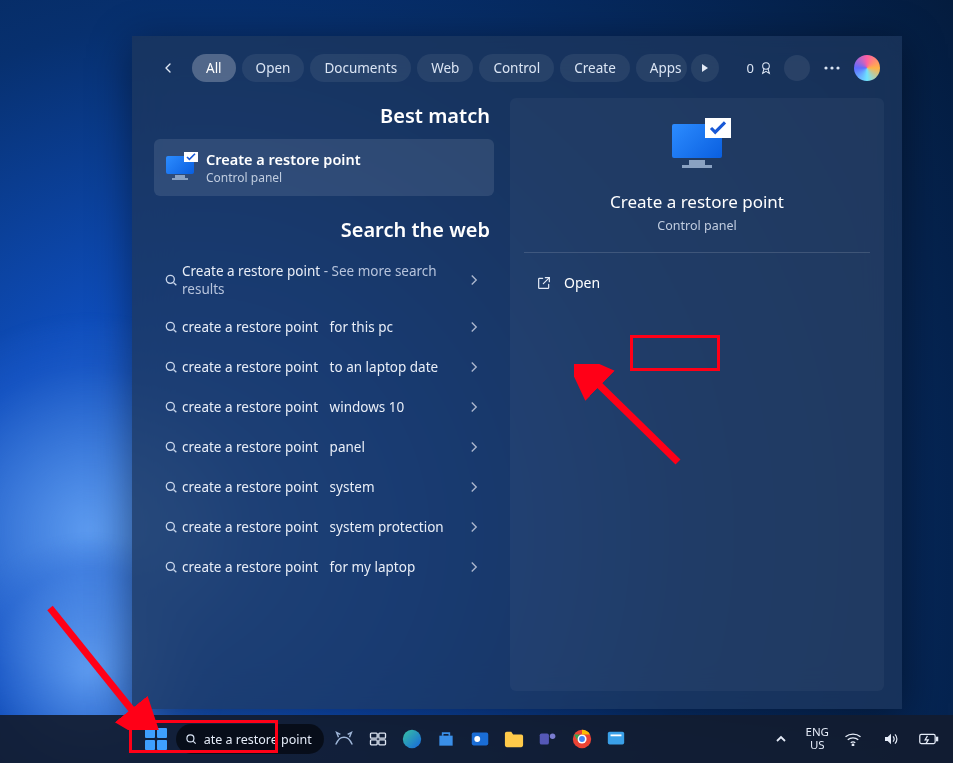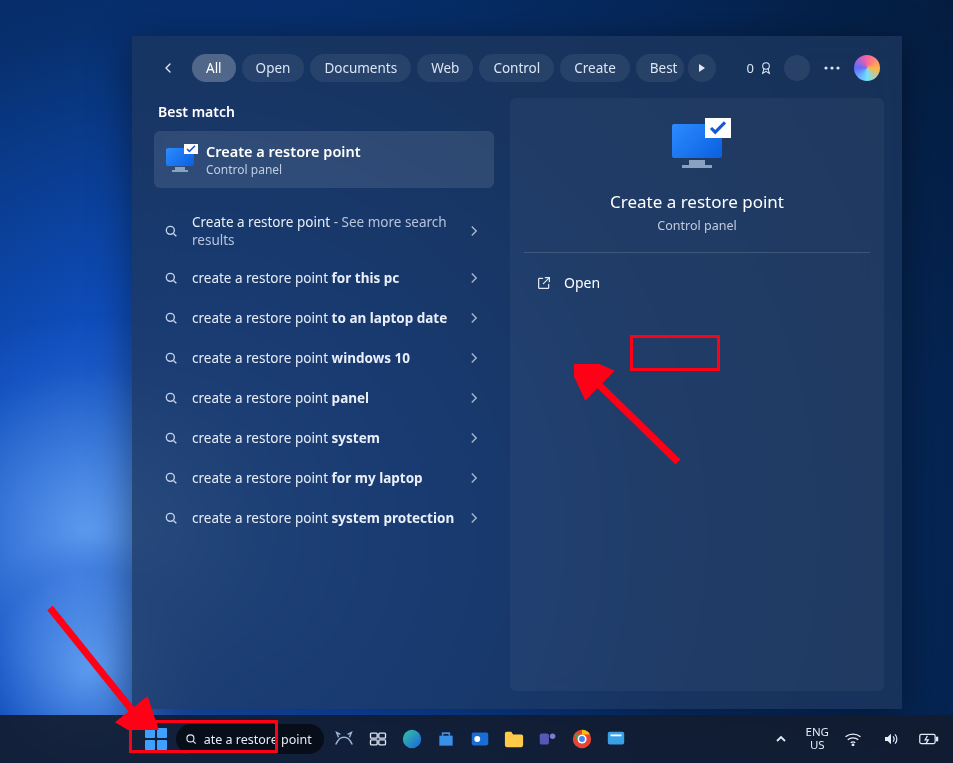--- a/index.html
+++ b/index.html
@@ -89,21 +89,21 @@
   }
   .copilot-orb {
     width: 26px; height: 26px; border-radius: 50%;
     background: conic-gradient(#ff5fa2, #ffb347, #6fe3ff, #5f6bff, #ff5fa2);
     cursor: pointer;
   }
 
   .panel-body { flex: 1; display: flex; padding: 6px 18px 18px 22px; gap: 16px; overflow: hidden; }
 
   .left-col { width: 340px; display: flex; flex-direction: column; }
-  .section-label { font-size: 14px; font-weight: 600; color: #fff; margin: 4px 4px 10px 4px; }
+  .section-label { font-size: 20px; font-weight: 600; color: #fff; margin: 4px 4px 10px 4px; text-align: right; }
 
   .best-match-card {
     background: rgba(255,255,255,0.10);
     border-radius: 6px;
     padding: 10px 12px;
     display: flex; align-items: center; gap: 12px;
     cursor: pointer;
     margin-bottom: 16px;
   }
   .monitor-small { width: 28px; height: 24px; position: relative; }
@@ -111,30 +111,30 @@
   .monitor-small .stand { width: 10px; height: 3px; background: #8aa2c2; margin: 1px auto 0; }
   .monitor-small .base { width: 16px; height: 2px; background: #8aa2c2; margin: 0 auto; }
   .monitor-small .chk { position: absolute; top: -4px; right: -4px; width: 14px; height: 10px; background: #fff; display:flex; align-items:center; justify-content:center; }
   .monitor-small .chk svg { width: 10px; height: 8px; }
 
   .bm-title { font-size: 14.5px; font-weight: 600; color: #fff; }
   .bm-sub { font-size: 12px; color: #c1cde0; }
 
   .web-list { display: flex; flex-direction: column; overflow-y: auto; }
   .web-item {
-    display: flex; align-items: center; gap: 10px;
+    display: flex; align-items: center; 
     padding: 9px 10px 9px 6px;
     border-radius: 4px;
     cursor: pointer;
     position: relative;
   }
   .web-item .s-icon { width: 22px; display:flex; justify-content:center; flex-shrink:0; }
   .web-item .s-icon svg { width: 16px; height: 16px; stroke: #c9d6eb; }
   .web-item .txt { flex: 1; font-size: 13.5px; color: #e9eef7; line-height: 1.35; }
-  .web-item .txt b { font-weight: 700; }
+  .web-item .txt b { font-weight: 400; margin-left: 8px; }
   .web-item .txt .hint { color: #b7c4dc; }
   .web-item .chev { width: 14px; }
   .web-item .chev svg { width: 8px; height: 12px; stroke: #aeb9cf; }
 
   .right-col {
     flex: 1;
     background: rgba(255,255,255,0.04);
     border-radius: 6px;
     padding: 22px 14px 14px;
     display: flex; flex-direction: column; align-items: center;
@@ -211,21 +211,21 @@
           <path d="M15 6l-6 6 6 6"></path>
         </svg>
     </div>
     <div class="pills">
       <div class="pill active">All</div>
       <div class="pill">Open</div>
       <div class="pill">Documents</div>
       <div class="pill">Web</div>
       <div class="pill">Control</div>
       <div class="pill">Create</div>
-      <div class="pill trunc">Best</div>
+      <div class="pill trunc">Apps</div>
       <div class="pill-more-btn">
         <svg viewBox="0 0 10 10">
             <path d="M2 1l6 4-6 4z"></path>
           </svg>
       </div>
     </div>
     <div class="header-right">
       <div class="rewards">
         <span>0</span>
         <svg class="medal" viewBox="0 0 24 24" fill="none" stroke="#dbe5f4" stroke-width="1.6">
@@ -259,20 +259,21 @@
                 <path d="M1 5l3 3 7-7"></path>
               </svg>
             </div>
         </div>
         <div>
           <div class="bm-title">Create a restore point</div>
           <div class="bm-sub">Control panel</div>
         </div>
       </div>
 
+      <div class="section-label">Search the web</div>
 
       <div class="web-list" id="web-list">
           <div class="web-item">
             <div class="s-icon">
               <svg viewBox="0 0 24 24" fill="none" stroke-width="2">
                 <circle cx="11" cy="11" r="6"></circle>
                 <path d="M20 20l-4-4"></path>
               </svg>
             </div>
             <div class="txt"><span>Create a restore point</span><span class="hint"> - See more search results</span></div>
@@ -340,33 +341,33 @@
                 <path d="M2 2l6 6-6 6"></path>
               </svg></div>
           </div>
           <div class="web-item">
             <div class="s-icon">
               <svg viewBox="0 0 24 24" fill="none" stroke-width="2">
                 <circle cx="11" cy="11" r="6"></circle>
                 <path d="M20 20l-4-4"></path>
               </svg>
             </div>
+            <div class="txt"><span>create a restore point </span><b>system protection</b></div>
+            <div class="chev"><svg viewBox="0 0 10 16" fill="none" stroke-width="1.8">
+                <path d="M2 2l6 6-6 6"></path>
+              </svg></div>
+          </div>
+          <div class="web-item">
+            <div class="s-icon">
+              <svg viewBox="0 0 24 24" fill="none" stroke-width="2">
+                <circle cx="11" cy="11" r="6"></circle>
+                <path d="M20 20l-4-4"></path>
+              </svg>
+            </div>
             <div class="txt"><span>create a restore point </span><b>for my laptop</b></div>
-            <div class="chev"><svg viewBox="0 0 10 16" fill="none" stroke-width="1.8">
-                <path d="M2 2l6 6-6 6"></path>
-              </svg></div>
-          </div>
-          <div class="web-item">
-            <div class="s-icon">
-              <svg viewBox="0 0 24 24" fill="none" stroke-width="2">
-                <circle cx="11" cy="11" r="6"></circle>
-                <path d="M20 20l-4-4"></path>
-              </svg>
-            </div>
-            <div class="txt"><span>create a restore point </span><b>system protection</b></div>
             <div class="chev"><svg viewBox="0 0 10 16" fill="none" stroke-width="1.8">
                 <path d="M2 2l6 6-6 6"></path>
               </svg></div>
           </div>
         </div>
     </div>
 
     <div class="right-col">
       <div class="monitor-big">
         <div class="scr"></div>

